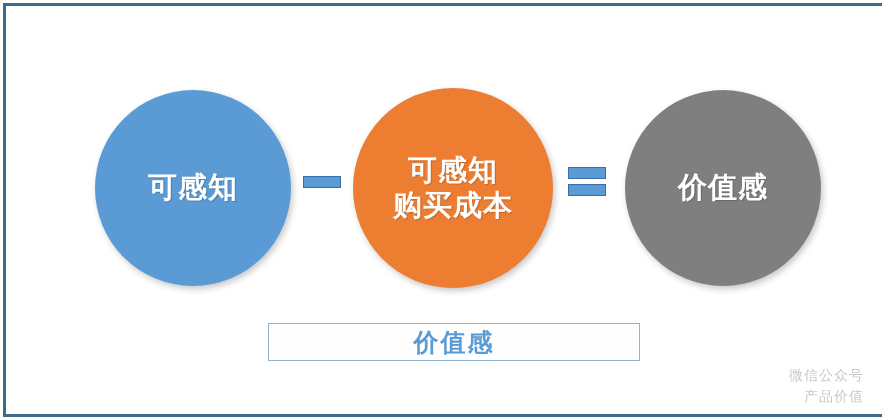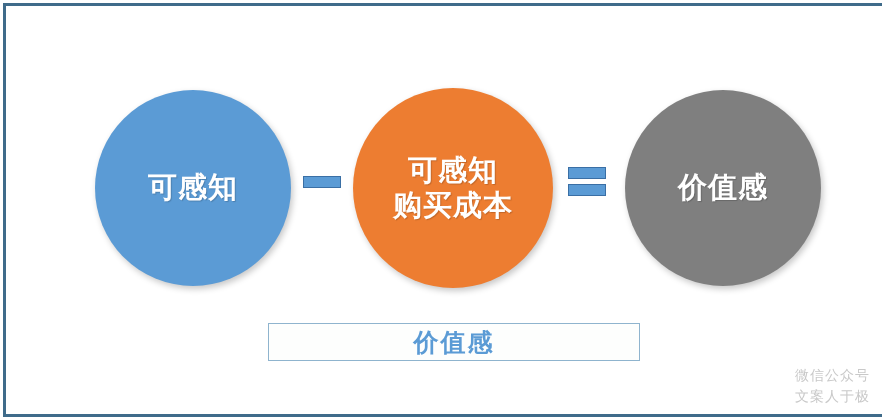--- a/index.html
+++ b/index.html
@@ -129,21 +129,21 @@
     color: #5B9BD5;
     font-weight: bold;
     font-size: 25px;
     letter-spacing: 2px;
     text-shadow: 0 1px 0 rgba(255,255,255,0.6);
   }
 
   
   #watermark {
     position: absolute;
-    right: 12px;
+    right: 18px;
     bottom: 14px;
     text-align: right;
     color: #C9C9C9;
     font-size: 14px;
     line-height: 1.45;
     letter-spacing: 1px;
     user-select: none;
   }
   #watermark span { display: block; white-space: nowrap; }
 </style>
@@ -179,16 +179,16 @@
     </div>
 
     <div id="result-box">
       <span class="result-text">价值感</span>
     </div>
 
   </div>
 
   <div id="watermark">
     <span>微信公众号</span>
-    <span>文案人于极</span>
+    <span>产品价值</span>
   </div>
 
 </div>
 
 </body></html>

